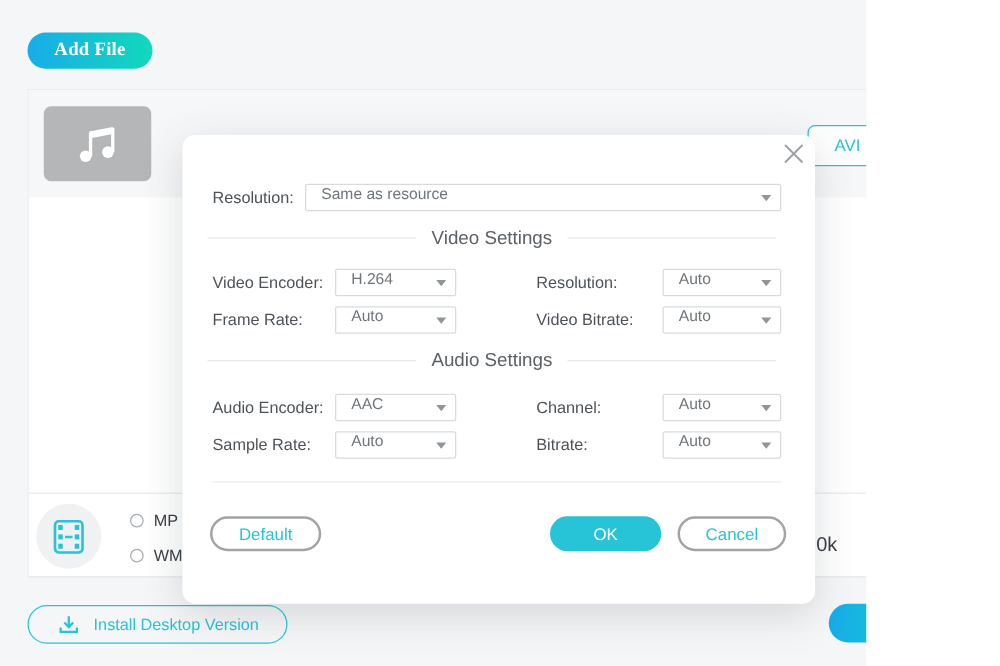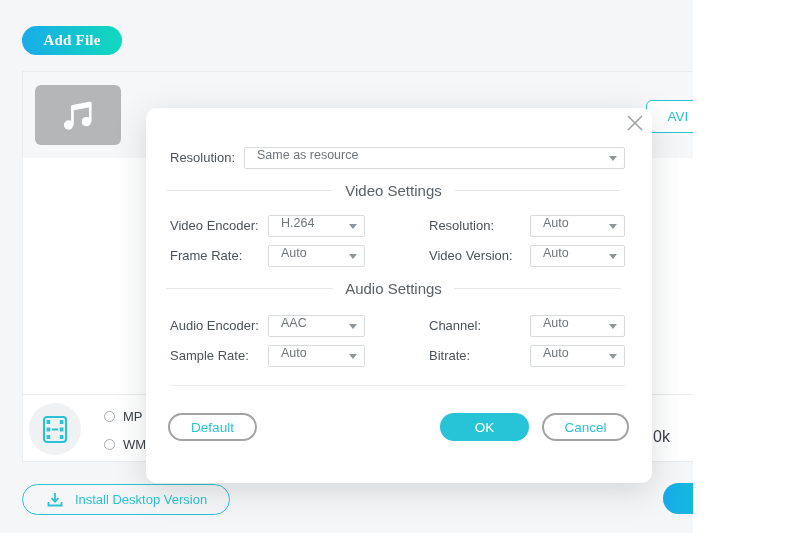--- a/index.html
+++ b/index.html
@@ -165,21 +165,21 @@
     <div class="dd" style="left:384px;top:107px;width:95px">
       <span class="dd-val">Auto</span>
       <span class="dd-arrow"></span>
     </div>
 
     <span class="dlg-label" style="left:24px;top:137px">Frame Rate:</span>
     <div class="dd" style="left:122px;top:137px;width:97px">
       <span class="dd-val">Auto</span>
       <span class="dd-arrow"></span>
     </div>
-    <span class="dlg-label" style="left:283px;top:137px">Video Version:</span>
+    <span class="dlg-label" style="left:283px;top:137px">Video Bitrate:</span>
     <div class="dd" style="left:384px;top:137px;width:95px">
       <span class="dd-val">Auto</span>
       <span class="dd-arrow"></span>
     </div>
 
     <div class="section" style="top:172px">Audio Settings</div>
 
     <span class="dlg-label" style="left:24px;top:207px">Audio Encoder:</span>
     <div class="dd" style="left:122px;top:207px;width:97px">
       <span class="dd-val">AAC</span>

